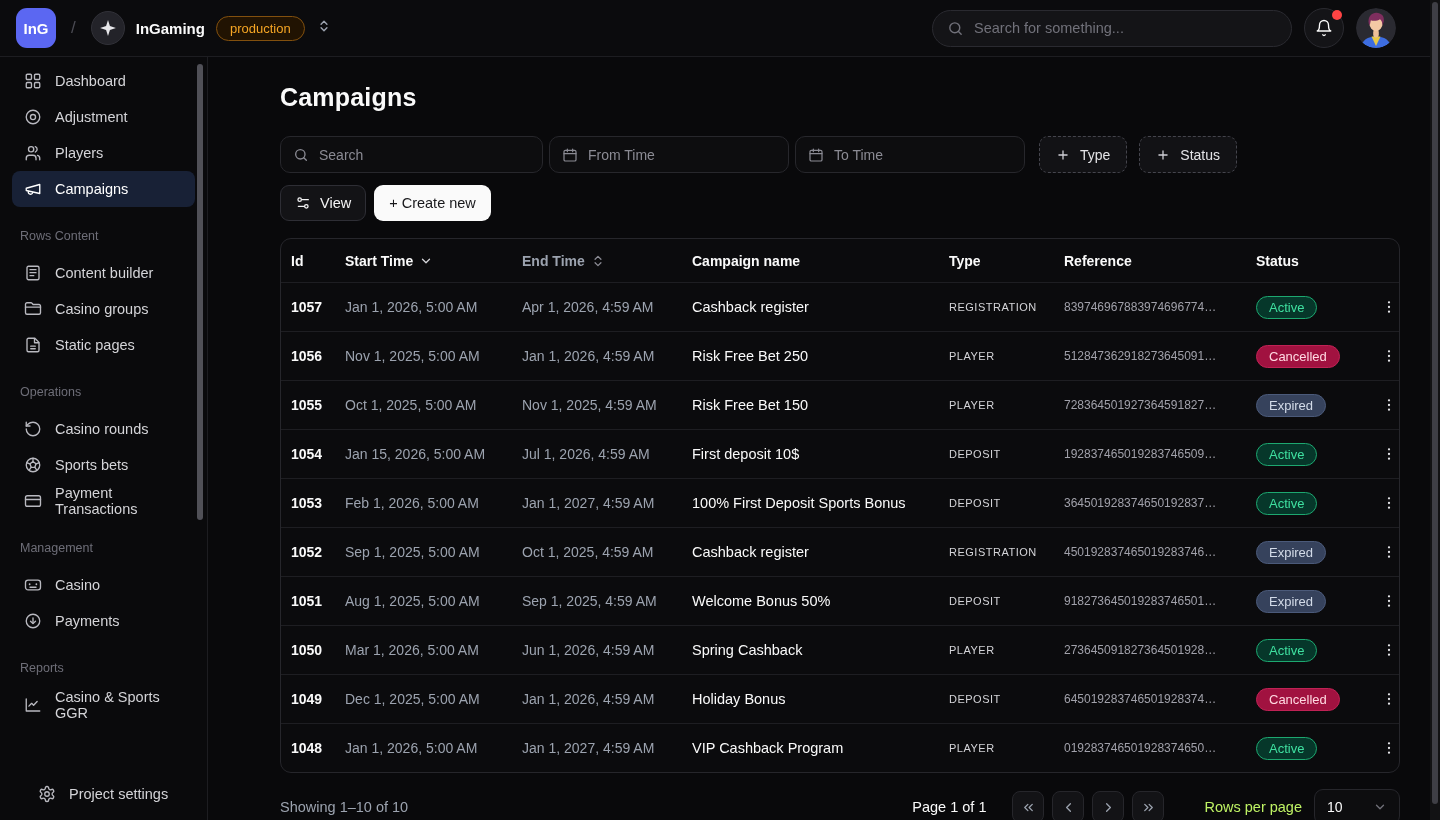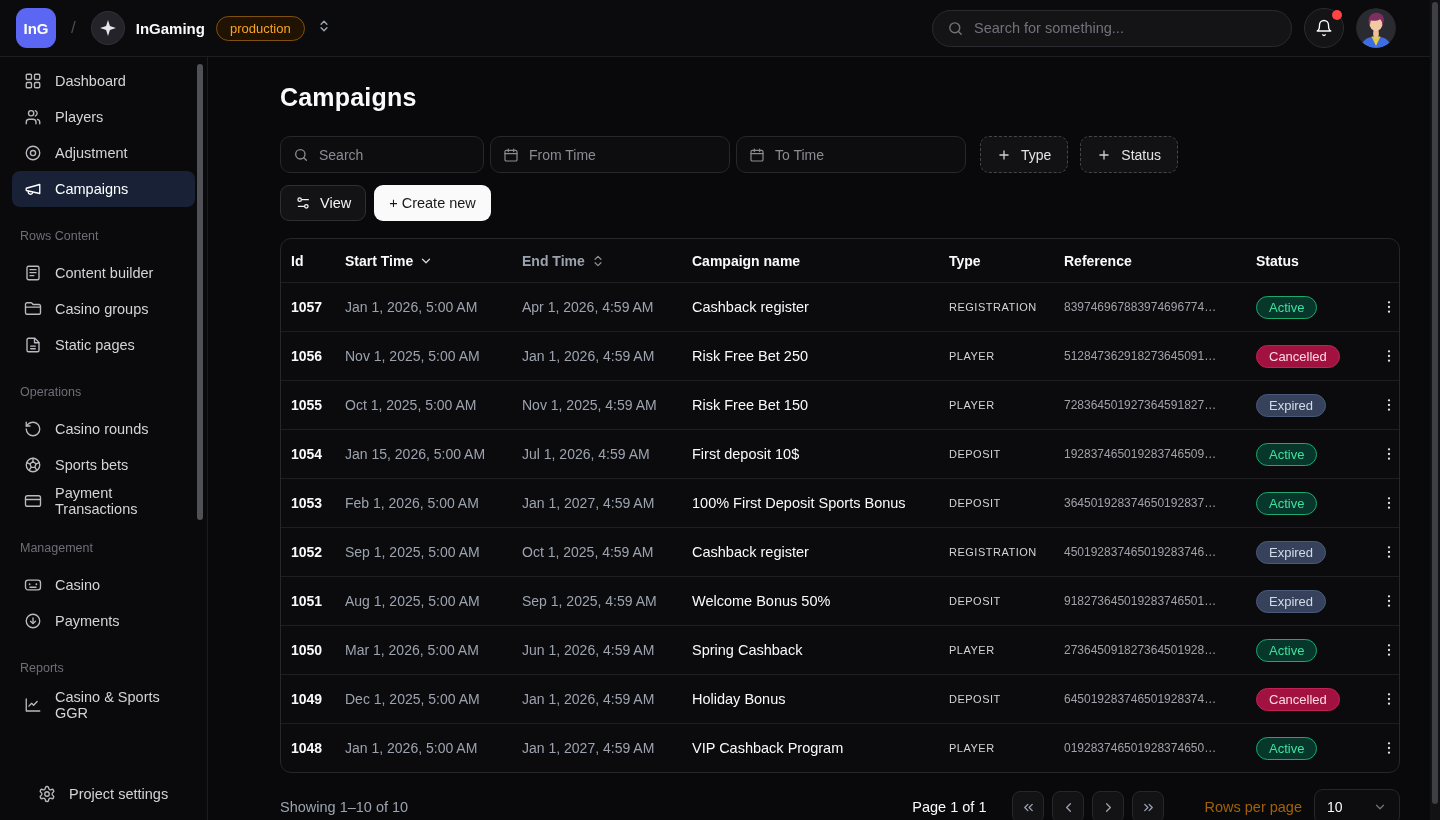--- a/index.html
+++ b/index.html
@@ -50,21 +50,21 @@
   .side-scroll { position:absolute; right:4px; top:7px; width:6px; height:456px; border-radius:3px; background:#505057; }
 
   
   .main { position:fixed; top:57px; left:256px; width:1174px; height:763px; padding:0 30px 0 24px; }
   .page-title { margin-top:26px; font-size:25px; font-weight:700; color:#fafafa; letter-spacing:.2px; }
 
   .filters { display:flex; align-items:center; gap:6px; margin-top:24px; }
   .field { height:37px; border:1px solid #27272c; border-radius:10px; background:#0d0d0f;
     display:flex; align-items:center; gap:10px; padding:0 12px; color:#8b8b94; font-size:14px; }
   .field svg { width:16px; height:16px; flex:none; }
-  .field.search { width:204px; }
+  .field.search { width:263px; }
   .field.date { width:240px; }
   .field.date2 { width:230px; margin-right:2px; }
   .chip-btn { height:37px; margin-left:6px; border:1px dashed #45454d; border-radius:9px; background:#121215;
     display:flex; align-items:center; gap:10px; padding:0 16px; color:#e4e4e7; font-size:14px; cursor:pointer; }
   .chip-btn svg { width:14px; height:14px; color:#cfcfd6; }
 
   .actions { display:flex; align-items:center; gap:8px; margin-top:12px; }
   .view-btn { height:36px; border:1px solid #2e2e35; border-radius:9px; background:#131316;
     display:flex; align-items:center; gap:9px; padding:0 14px; color:#f4f4f5; font-size:14.5px; cursor:pointer; }
   .view-btn svg { width:16px; height:16px; }
@@ -96,21 +96,21 @@
   .kebab svg { width:16px; height:16px; }
 
   
   .foot { display:flex; align-items:center; margin-top:16px; }
   .foot-showing { color:#9ca3af; font-size:14.5px; }
   .foot-right { margin-left:auto; display:flex; align-items:center; }
   .page-info { color:#fafafa; font-size:14.5px; margin-right:26px; }
   .pg-btn { width:32px; height:32px; border-radius:8px; border:1px solid #26262b; background:#131316;
     color:#9ca3af; display:flex; align-items:center; justify-content:center; margin-right:8px; cursor:pointer; }
   .pg-btn svg { width:15px; height:15px; }
-  .rpp-label { color:#a16207; font-size:14.5px; margin:0 12px 0 32px; }
+  .rpp-label { color:#bef264; font-size:14.5px; margin:0 12px 0 32px; }
   .rpp-select { width:86px; height:36px; border:1px solid #26262b; border-radius:9px; background:#0d0d0f;
     display:flex; align-items:center; justify-content:space-between; padding:0 12px; color:#fafafa; font-size:14px; cursor:pointer; }
   .rpp-select svg { width:14px; height:14px; color:#71717a; }
 </style>
 </head>
 <body>
 
 <header class="topbar">
   <div class="logo">InG</div>
   <span class="crumb-slash">/</span>
@@ -175,36 +175,36 @@
             <rect x="14" y="3" width="7" height="7" rx="1.5"></rect>
             <rect x="3" y="14" width="7" height="7" rx="1.5"></rect>
             <rect x="14" y="14" width="7" height="7" rx="1.5"></rect>
           </svg>
         </span>
         <span>Dashboard</span>
       </div>
       <div class="nav-item">
         <span style="display: flex;">
           <svg viewBox="0 0 24 24" fill="none" stroke="currentColor" stroke-width="1.8" stroke-linecap="round" stroke-linejoin="round" style="width: 18px; height: 18px;">
+            <circle cx="12" cy="12" r="9"></circle>
+            <circle cx="12" cy="12" r="3.4"></circle>
+          </svg>
+        </span>
+        <span>Adjustment</span>
+      </div>
+      <div class="nav-item">
+        <span style="display: flex;">
+          <svg viewBox="0 0 24 24" fill="none" stroke="currentColor" stroke-width="1.8" stroke-linecap="round" stroke-linejoin="round" style="width: 18px; height: 18px;">
             <path d="M16 21v-2a4 4 0 0 0-4-4H7a4 4 0 0 0-4 4v2"></path>
             <circle cx="9.5" cy="7" r="3.5"></circle>
             <path d="M21 21v-2a4 4 0 0 0-3-3.87"></path>
             <path d="M15 3.5a3.9 3.9 0 0 1 0 7.3"></path>
           </svg>
         </span>
         <span>Players</span>
-      </div>
-      <div class="nav-item">
-        <span style="display: flex;">
-          <svg viewBox="0 0 24 24" fill="none" stroke="currentColor" stroke-width="1.8" stroke-linecap="round" stroke-linejoin="round" style="width: 18px; height: 18px;">
-            <circle cx="12" cy="12" r="9"></circle>
-            <circle cx="12" cy="12" r="3.4"></circle>
-          </svg>
-        </span>
-        <span>Adjustment</span>
       </div>
       <div class="nav-item active">
         <span style="display: flex;">
           <svg viewBox="0 0 24 24" fill="none" stroke="currentColor" stroke-width="1.8" stroke-linecap="round" stroke-linejoin="round" style="width: 18px; height: 18px;">
             <path d="m3 11 18-5v12L3 14v-3z"></path>
             <path d="M11.6 16.8a3 3 0 1 1-5.8-1.6"></path>
           </svg>
         </span>
         <span>Campaigns</span>
       </div>

